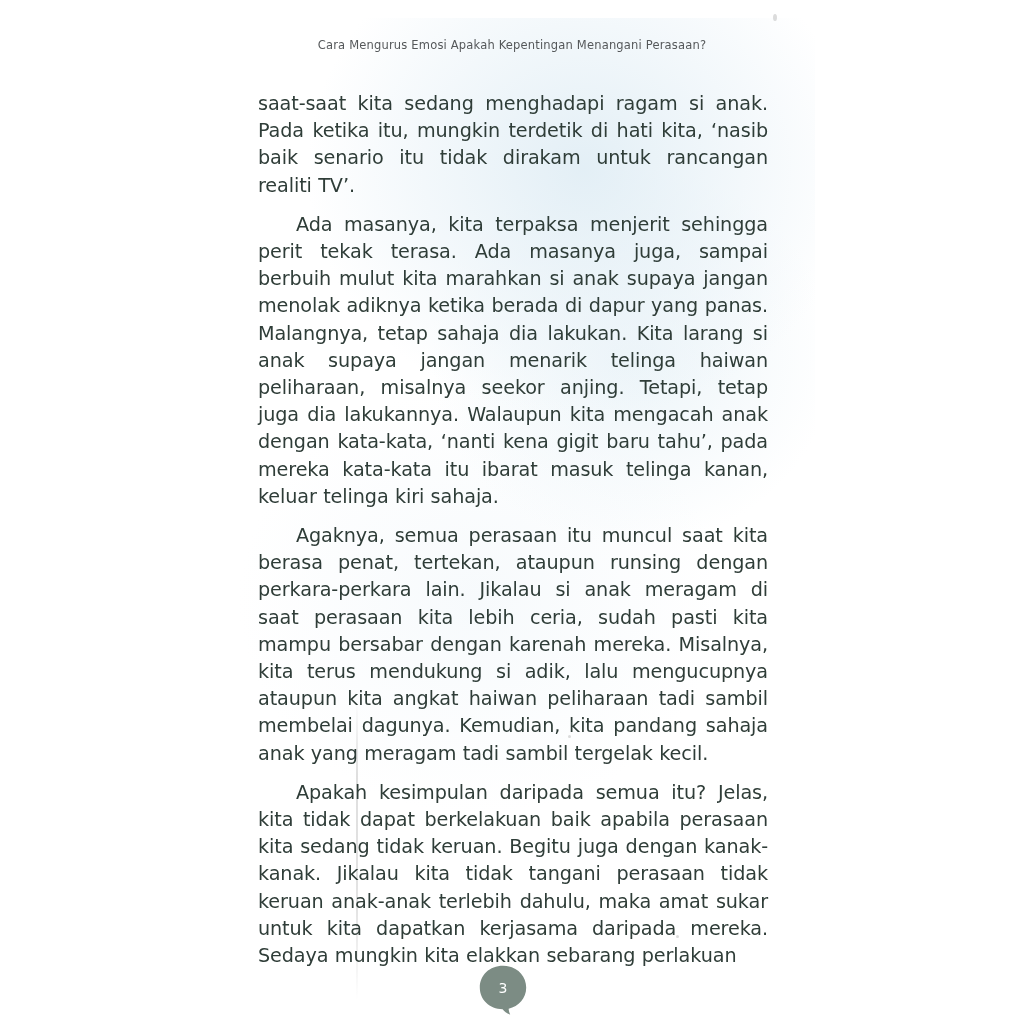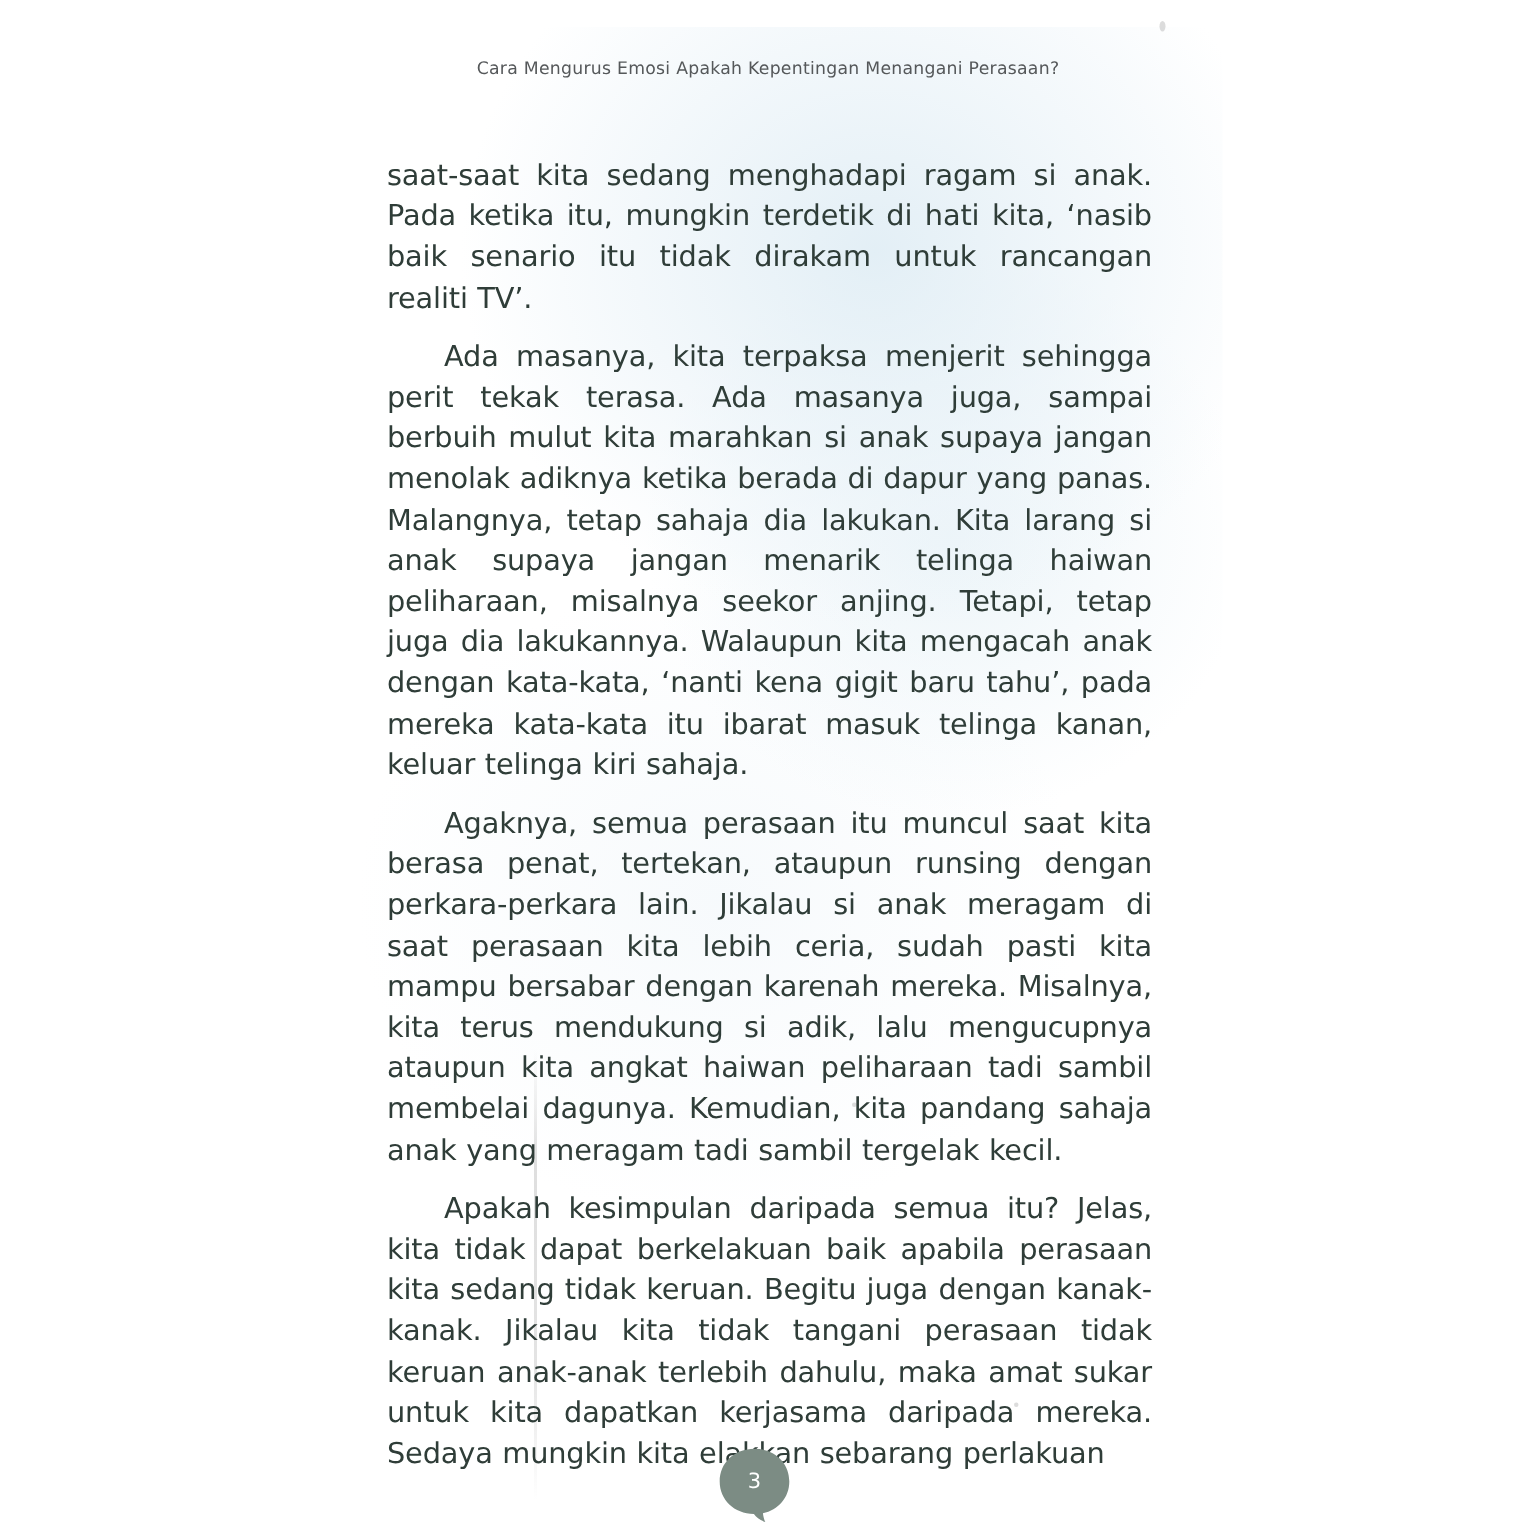--- a/index.html
+++ b/index.html
@@ -65,21 +65,21 @@
     font-size: 11.5px;
     letter-spacing: 0.18px;
     color: #55585a;
     white-space: nowrap;
   }
 
   
   .text-column {
     position: absolute;
     left: 258px;
-    top: 103px;
+    top: 90px;
     width: 510px;
   }
   .body-paragraph {
     margin: 0;
     font-family: "DejaVu Sans", sans-serif;
     font-size: 19.2px;
     line-height: 27.2px;
     color: #2f3d38;
     text-align: justify;
     text-justify: inter-word;

